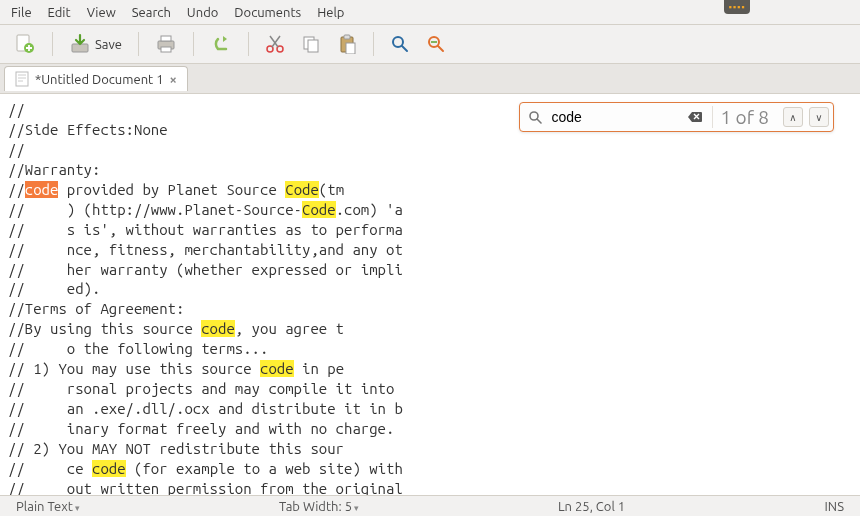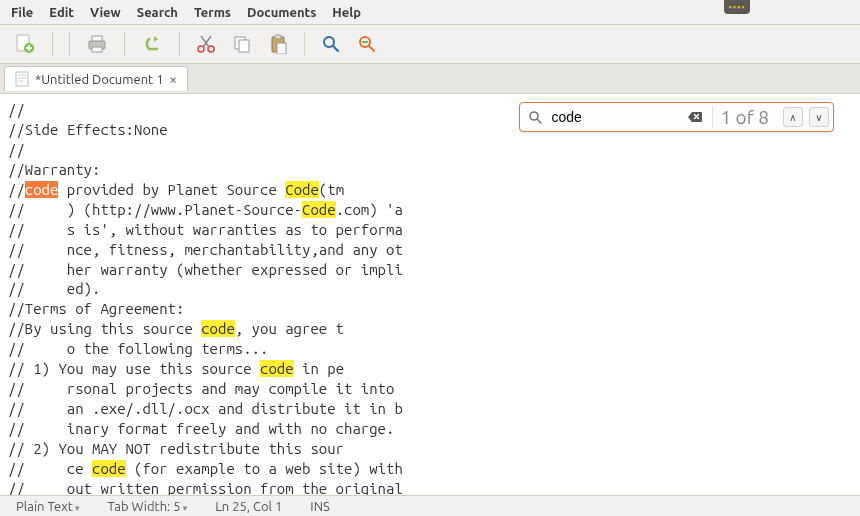--- a/index.html
+++ b/index.html
@@ -1,70 +1,77 @@
 <!DOCTYPE html>
 <html><head>
 <meta charset="utf-8">
 <style>
 * { margin: 0; padding: 0; box-sizing: border-box; }
 body { font-family: Ubuntu, "Segoe UI", sans-serif; font-size: 13px; background: #f2f1f0; color: #3c3c3c; width: 860px; height: 516px; overflow: hidden; display: flex; flex-direction: column; }
-.menubar { display: flex; gap: 2px; padding: 2px 4px; background: #f2f1f0; border-bottom: 1px solid #d4d0c8; font-weight: bold; }
+.menubar { display: flex; gap: 2px; padding: 2px 4px; background: #f2f1f0; border-bottom: 1px solid #d4d0c8; }
 .menubar span { padding: 3px 7px; cursor: default; }
 .toolbar { display: flex; align-items: center; gap: 4px; padding: 4px 8px; background: #f2f1f0; border-bottom: 1px solid #d4d0c8; }
 .tbtn { display: inline-flex; align-items: center; gap: 4px; padding: 4px 6px; border-radius: 3px; cursor: default; }
 .sep { width: 1px; height: 24px; background: #d4d0c8; margin: 0 6px; }
 .caret { font-size: 9px; color: #777; margin-left: 3px; }
 .tabbar { display: flex; align-items: flex-start; background: #e8e6e3; border-bottom: 1px solid #d4d0c8; padding: 2px 4px 2px 4px; }
 .tab { display: flex; align-items: center; gap: 6px; padding: 4px 10px; background: #fff; border: 1px solid #c8c4bc; border-bottom: none; border-top-left-radius: 4px; border-top-right-radius: 4px; }
 .tab .close { color: #888; font-weight: bold; cursor: default; }
 .editor-area { flex: 1; position: relative; background: #fff; overflow: hidden; }
 .editor { font-family: "Ubuntu Mono", Consolas, monospace; font-size: 15px; line-height: 1.33; padding: 6px 8px; white-space: pre; color: #333; height: 100%; overflow: auto; }
 .hl { background: #ffee33; }
 .hl-cur { background: #f47b3c; color: #fff; }
 .findbar { position: absolute; top: 8px; right: 26px; display: flex; align-items: center; gap: 6px; background: #fdfdfd; border: 1px solid #e07b3e; border-radius: 4px; padding: 3px 4px; box-shadow: 0 1px 3px rgba(0,0,0,0.1); }
 .findbar .sicon { color: #666; margin: 0 4px; }
 .findbar input { border: none; outline: none; font-size: 14px; width: 130px; background: transparent; }
 .findbar .clear { color: #555; font-weight: bold; cursor: default; margin-right: 4px; }
 .findbar .count { color: #888; font-size: 19px; padding: 0 8px; border-left: 1px solid #e4e0da; }
 .navbtn { width: 20px; height: 20px; display: inline-flex; align-items: center; justify-content: center; background: #f6f5f3; border: 1px solid #d4d0c8; border-radius: 3px; cursor: default; font-size: 10px; color: #555; }
-.statusbar { display: flex; align-items: center; justify-content: flex-start; gap: 28px; padding: 3px 16px; font-size: 13px; border-top: 1px solid #d4d0c8; background: #f2f1f0; color: #555; }
+.statusbar { display: flex; align-items: center; justify-content: space-between; gap: 28px; padding: 3px 16px; font-size: 13px; border-top: 1px solid #d4d0c8; background: #f2f1f0; color: #555; }
 .statusbar .dd::after { content: " ▾"; font-size: 9px; color: #888; }
 .window-ctrl { position: absolute; top: 0; right: 110px; display: flex; gap: 2px; }
 .wbtn { width: 26px; height: 14px; background: #5c5a55; border-radius: 0 0 4px 4px; display: flex; align-items: center; justify-content: center; }
 .wbtn .dots { color: #f5a623; font-size: 9px; letter-spacing: 1px; }
 svg { display: block; }
 </style>
 </head>
 <body>
 
 <div class="window-ctrl">
   <div class="wbtn">
       <span class="dots">▪▪▪▪</span>
     </div>
 </div>
 
 <div class="menubar" id="menubar">
     <span>File</span>
     <span>Edit</span>
     <span>View</span>
     <span>Search</span>
-    <span>Terms</span>
+    <span>Undo</span>
     <span>Documents</span>
     <span>Help</span>
   </div>
 
 <div class="toolbar">
   <span class="tbtn">
     <svg width="22" height="22" viewBox="0 0 22 22">
         <rect x="3" y="2" width="12" height="16" rx="1" fill="#fdfdfd" stroke="#b8b5ad"></rect>
         <circle cx="15" cy="15" r="5" fill="#7ec04a"></circle>
         <path d="M15 12v6M12 15h6" stroke="#fff" stroke-width="1.8"></path>
       </svg>
   </span>
   <div class="sep"></div>
+  <span class="tbtn">
+    <svg width="22" height="22" viewBox="0 0 22 22">
+        <rect x="3" y="11" width="16" height="8" rx="1" fill="#c8c4bc" stroke="#999"></rect>
+        <path d="M11 2v9M7 7l4 4 4-4" fill="none" stroke="#5aa02c" stroke-width="2.2" stroke-linecap="round" stroke-linejoin="round"></path>
+      </svg>
+    <span>Save</span>
+  </span>
   <div class="sep"></div>
   <span class="tbtn">
     <svg width="22" height="22" viewBox="0 0 22 22">
         <rect x="3" y="8" width="16" height="8" rx="1" fill="#c8c4bc" stroke="#999"></rect>
         <rect x="6" y="3" width="10" height="5" fill="#fff" stroke="#999"></rect>
         <rect x="6" y="14" width="10" height="5" fill="#fff" stroke="#999"></rect>
       </svg>
   </span>
   <div class="sep"></div>
   <span class="tbtn">

